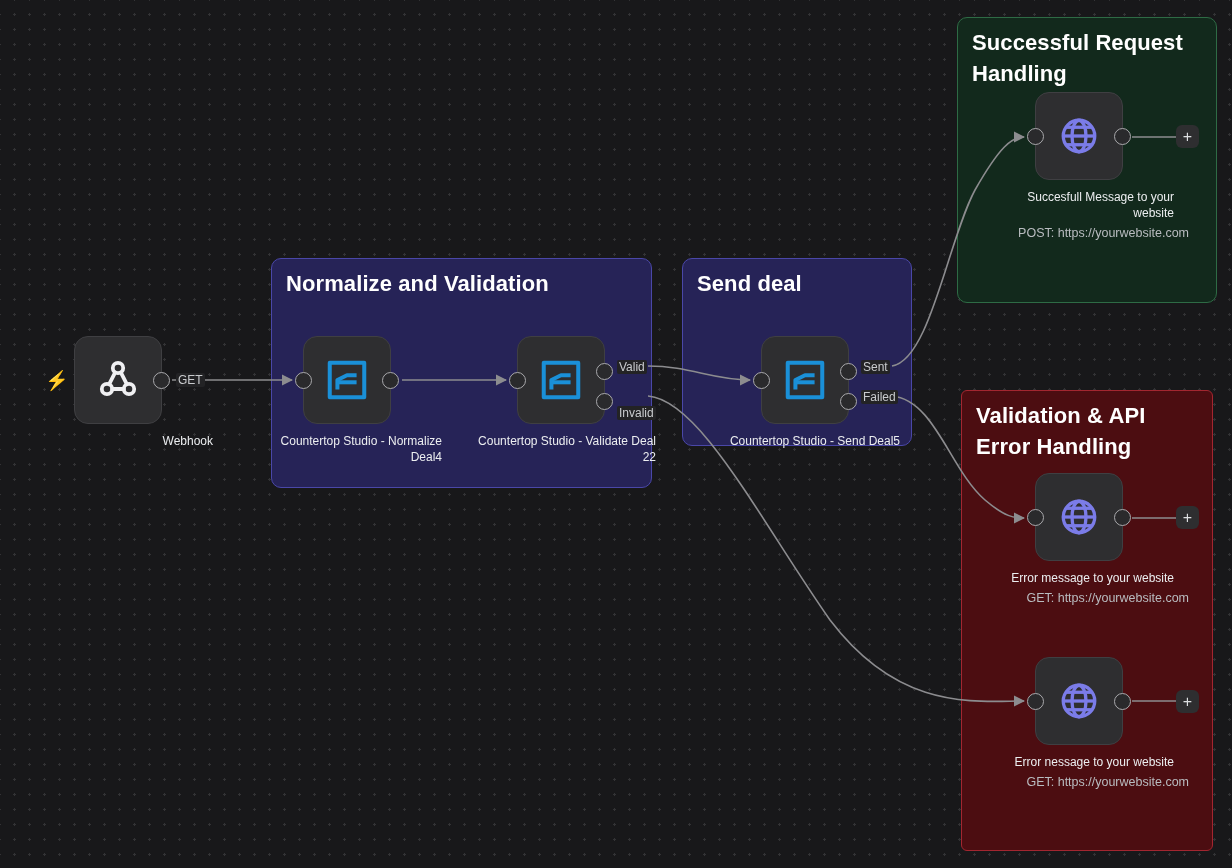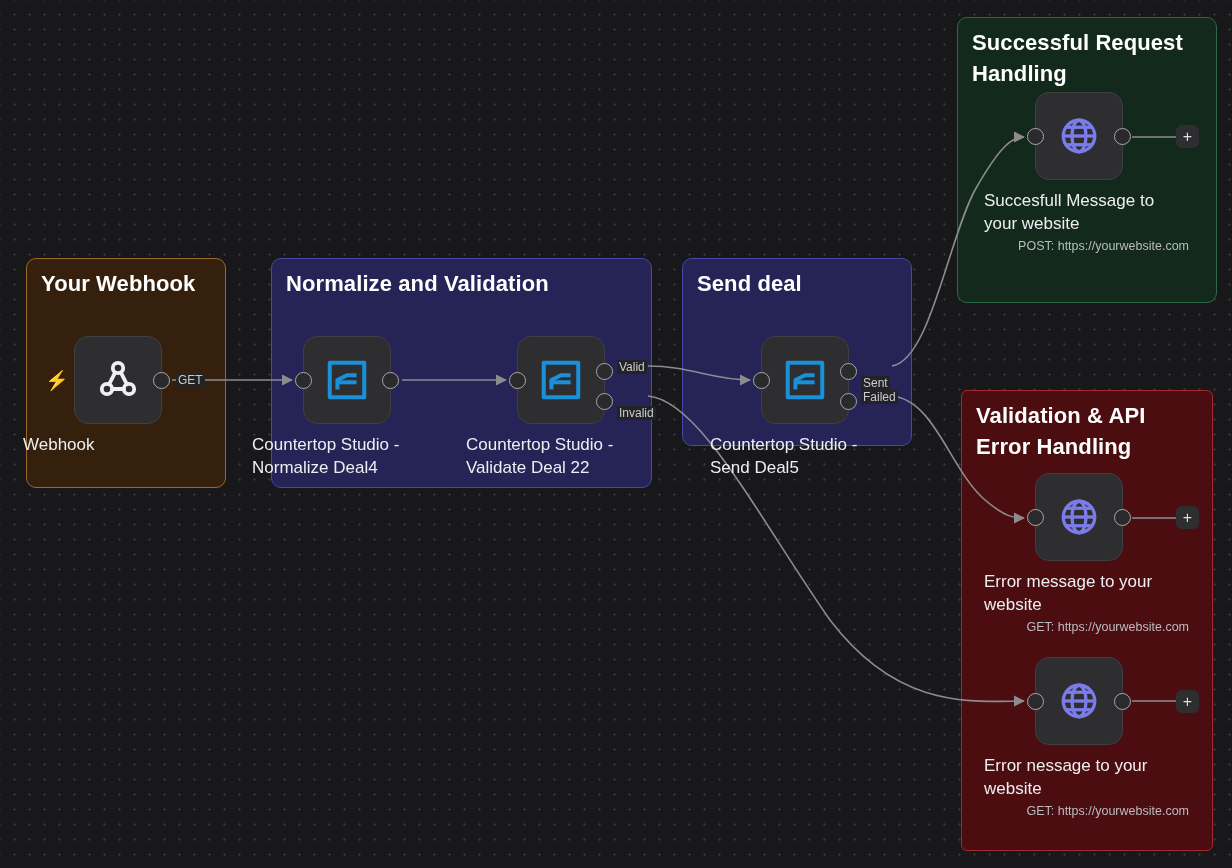--- a/index.html
+++ b/index.html
@@ -71,22 +71,22 @@
     background: #2e2e30;
     border: 1px solid #3f3f42;
     display: flex;
     align-items: center;
     justify-content: center;
   }
   .node-label {
     margin-top: 10px;
     width: 190px;
     margin-left: -51px;
-    text-align: left;
-    font-size: 17px;
+    text-align: right;
+    font-size: 12px;
     color: #eceef0;
     line-height: 1.33;
   }
   .node-sub {
     margin-top: 3px;
     width: 220px;
     margin-left: -66px;
     text-align: right;
     font-size: 12.5px;
     color: #b9bcc0;
@@ -146,23 +146,20 @@
     line-height: 1;
   }
 
   .icon-svg { display: block; }
 </style>
 </head>
 <body>
 
 <div id="canvas">
 
-  <div class="group brown" style="left:26px; top:258px; width:200px; height:230px;">
-    <div class="group-title">Your Webhook</div>
-  </div>
 
   <div class="group blue" style="left:271px; top:258px; width:381px; height:230px;">
     <div class="group-title">Normalize and Validation</div>
   </div>
 
   <div class="group blue" style="left:682px; top:258px; width:230px; height:188px;">
     <div class="group-title">Send deal</div>
   </div>
 
   <div class="group green" style="left:957px; top:17px; width:260px; height:286px;">
@@ -255,21 +252,21 @@
         <svg class="icon-svg" width="46" height="46" viewBox="0 0 24 24" fill="none" stroke="#1a90d8" stroke-width="2.1" stroke-linejoin="round">
           <rect x="3" y="3" width="18" height="18"></rect>
           <path d="M7 17 L7 12 L12 9.5 L17 9.5"></path>
           <path d="M7 13.2 L17 13.2"></path>
         </svg>
       </span>
       <div class="port in"></div>
       <div class="port out p1"></div>
       <div class="port out p2"></div>
     </div>
-    <div class="port-label" style="left:100px; top:40px;">Sent</div>
+    <div class="port-label" style="left:100px; top:24px;">Sent</div>
     <div class="port-label" style="left:100px; top:54px;">Failed</div>
     <div class="node-label">Countertop Studio - Send Deal5</div>
   </div>
 
   <div class="node" style="left:1035px; top:92px;">
     <div class="node-box">
       <span>
         <svg class="icon-svg" width="42" height="42" viewBox="0 0 24 24" fill="none" stroke="#7b7ce8" stroke-width="1.9">
           <circle cx="12" cy="12" r="9"></circle>
           <ellipse cx="12" cy="12" rx="4" ry="9"></ellipse>

